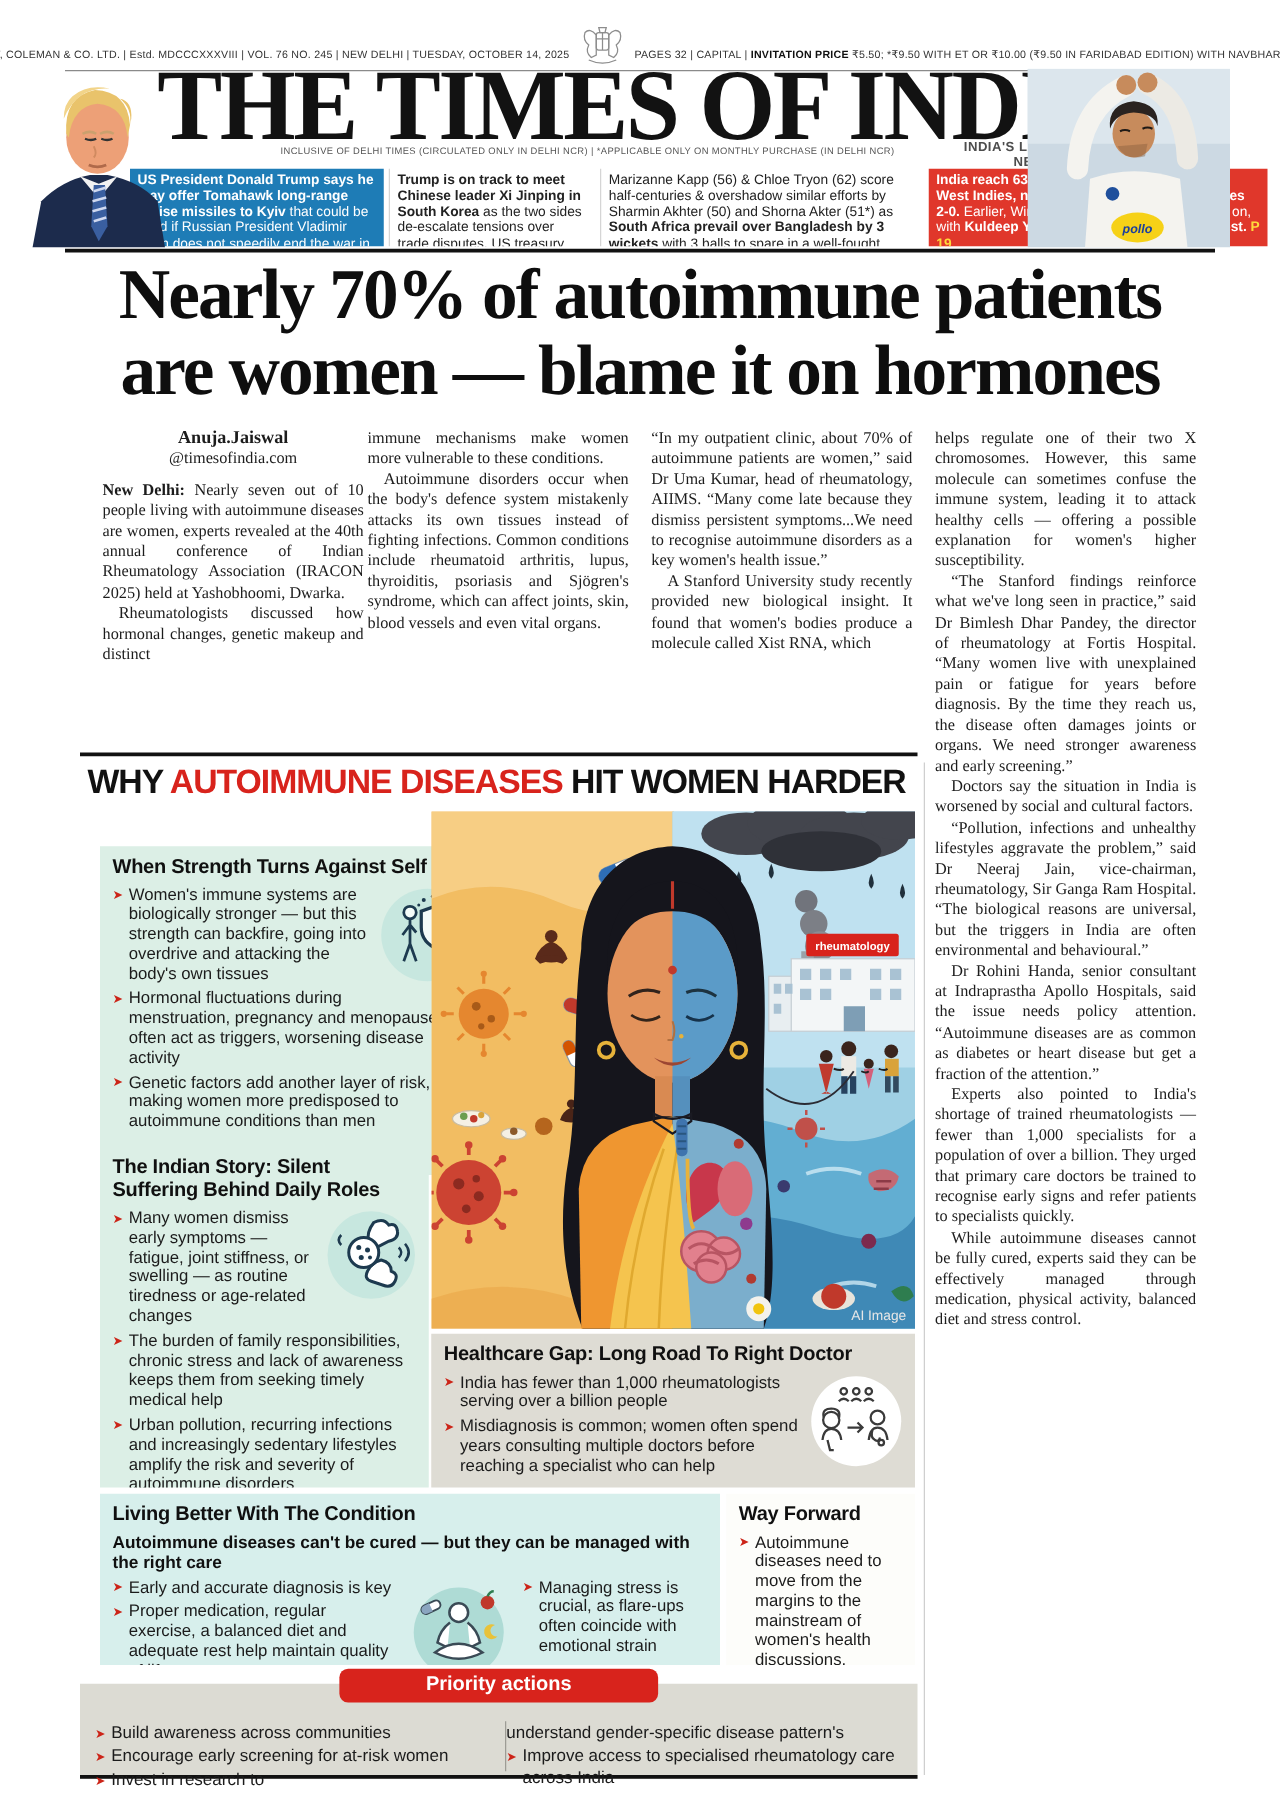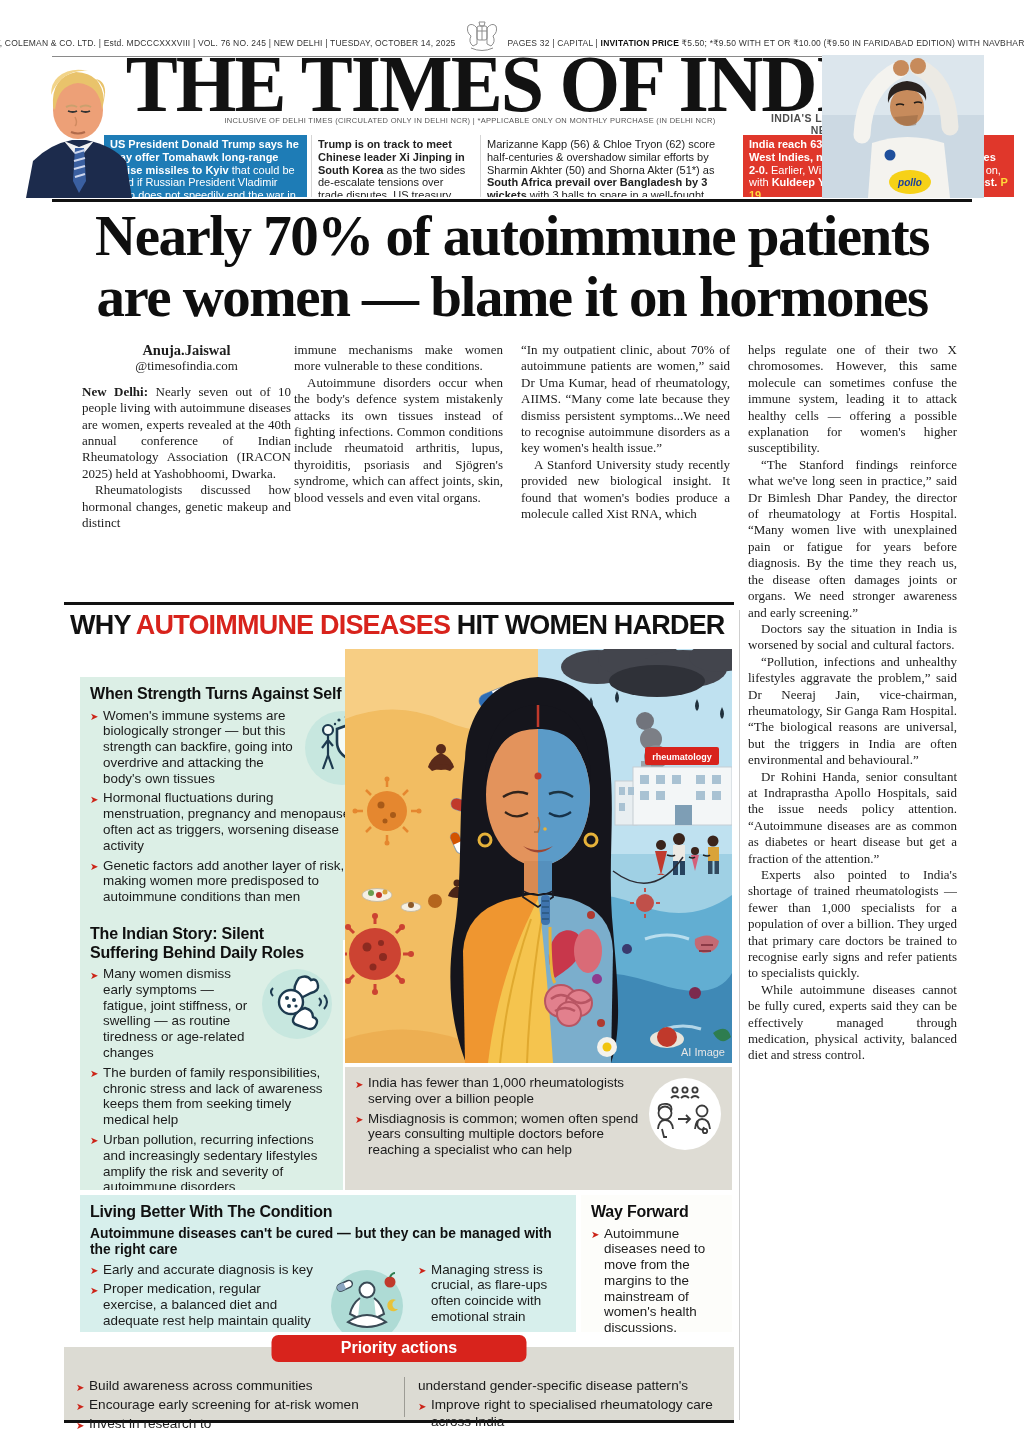--- a/index.html
+++ b/index.html
@@ -70,21 +70,21 @@
   .living-row .lb{flex:1 1 auto;}
   .living-row .rb{flex:0 0 148px;}
   .living-row .micon{flex:0 0 86px;margin-top:-2px;}
   
   .priority{position:absolute;left:0;top:730px;width:670px;height:90px;}
   .pri-band{position:absolute;left:0;top:12px;right:0;bottom:2px;background:#dcdbd3;border-bottom:3px solid #111;}
   .pri-pill{position:absolute;left:50%;top:0;transform:translateX(-50%);width:255px;height:27px;background:#d8231c;
             border-radius:7px;color:#fff;font-weight:bold;font-size:16px;text-align:center;line-height:26px;z-index:2;}
   .pri-cols{position:absolute;left:12px;right:10px;top:42px;bottom:8px;display:flex;}
   .pri-l{width:318px;padding-right:10px;}
-  .pri-r{flex:1;padding-left:13px;border-left:1px solid #9d9c95;}
+  .pri-r{flex:1;padding-left:0;border-left:1px solid #9d9c95;}
   .pri-cols .bullets p{margin:0 0 2px 0;font-size:13.6px;line-height:17px;}
   .pri-r .cont{font-size:13.6px;line-height:17px;margin:0 0 2px 0;color:#1b1b1b;}
   .ai-credit{font-family:"Liberation Sans",sans-serif;}
 </style>
 </head>
 <body>
 
 <div id="page">
 
   <div class="topbar">
@@ -428,20 +428,21 @@
           <circle cx="322" cy="388" r="10" fill="#c0392b"></circle>
         <circle cx="262" cy="398" r="10" fill="#f4f2ec"></circle>
           <circle cx="262" cy="398" r="4.5" fill="#f1c40f"></circle>
         <path d="M368,384 q14,-10 18,4 q-10,10 -18,-4 Z" fill="#2e7d4f"></path>
         <path d="M268,222 q40,30 70,-14" stroke="#2b2b33" stroke-width="1.5" fill="none"></path>
         <text x="380" y="407" text-anchor="end" font-family="Liberation Sans, sans-serif" font-size="11" fill="#e6e6e6" class="ai-credit">AI Image</text>
       </svg>
     </div>
 
     <div class="panel p-health">
+      <h3>Healthcare Gap: Long Road To Right Doctor</h3>
       <div class="icon-float">
         <svg width="74" height="74" viewBox="0 0 74 74">
           <circle cx="37" cy="37" r="36" fill="#ffffff"></circle>
           <g stroke="#3a3a3a" stroke-width="1.8" fill="none">
             <circle cx="27" cy="13" r="2.6"></circle>
               <circle cx="37" cy="13" r="2.6"></circle>
               <circle cx="47" cy="13" r="2.6"></circle>
             <path d="M23,21 q4,-4 8,0 M33,21 q4,-4 8,0 M43,21 q4,-4 8,0"></path>
             <circle cx="17" cy="36" r="6.5"></circle>
             <path d="M11,34 q-2,-8 8,-7 q6,1 4,8 M10,52 q1,-9 7,-9 q7,0 8,9 M14,52 l2,8 h3"></path>
@@ -507,21 +508,21 @@
         <div class="pri-l bullets">
 
         <p><span class="arr">➤</span><span>Build awareness across communities</span></p>
             <p><span class="arr">➤</span><span>Encourage early screening for at-risk women</span></p>
             <p><span class="arr">➤</span><span>Invest in research to</span></p>
           </div>
         <div class="pri-r">
           <p class="cont">understand gender-specific disease pattern's</p>
           <div class="bullets">
 
-          <p><span class="arr">➤</span><span>Improve right to specialised rheumatology care across India</span></p>
+          <p><span class="arr">➤</span><span>Improve access to specialised rheumatology care across India</span></p>
             </div>
         </div>
       </div>
 
     </div>
   </div>
 
 </div>
 
 </body></html>

